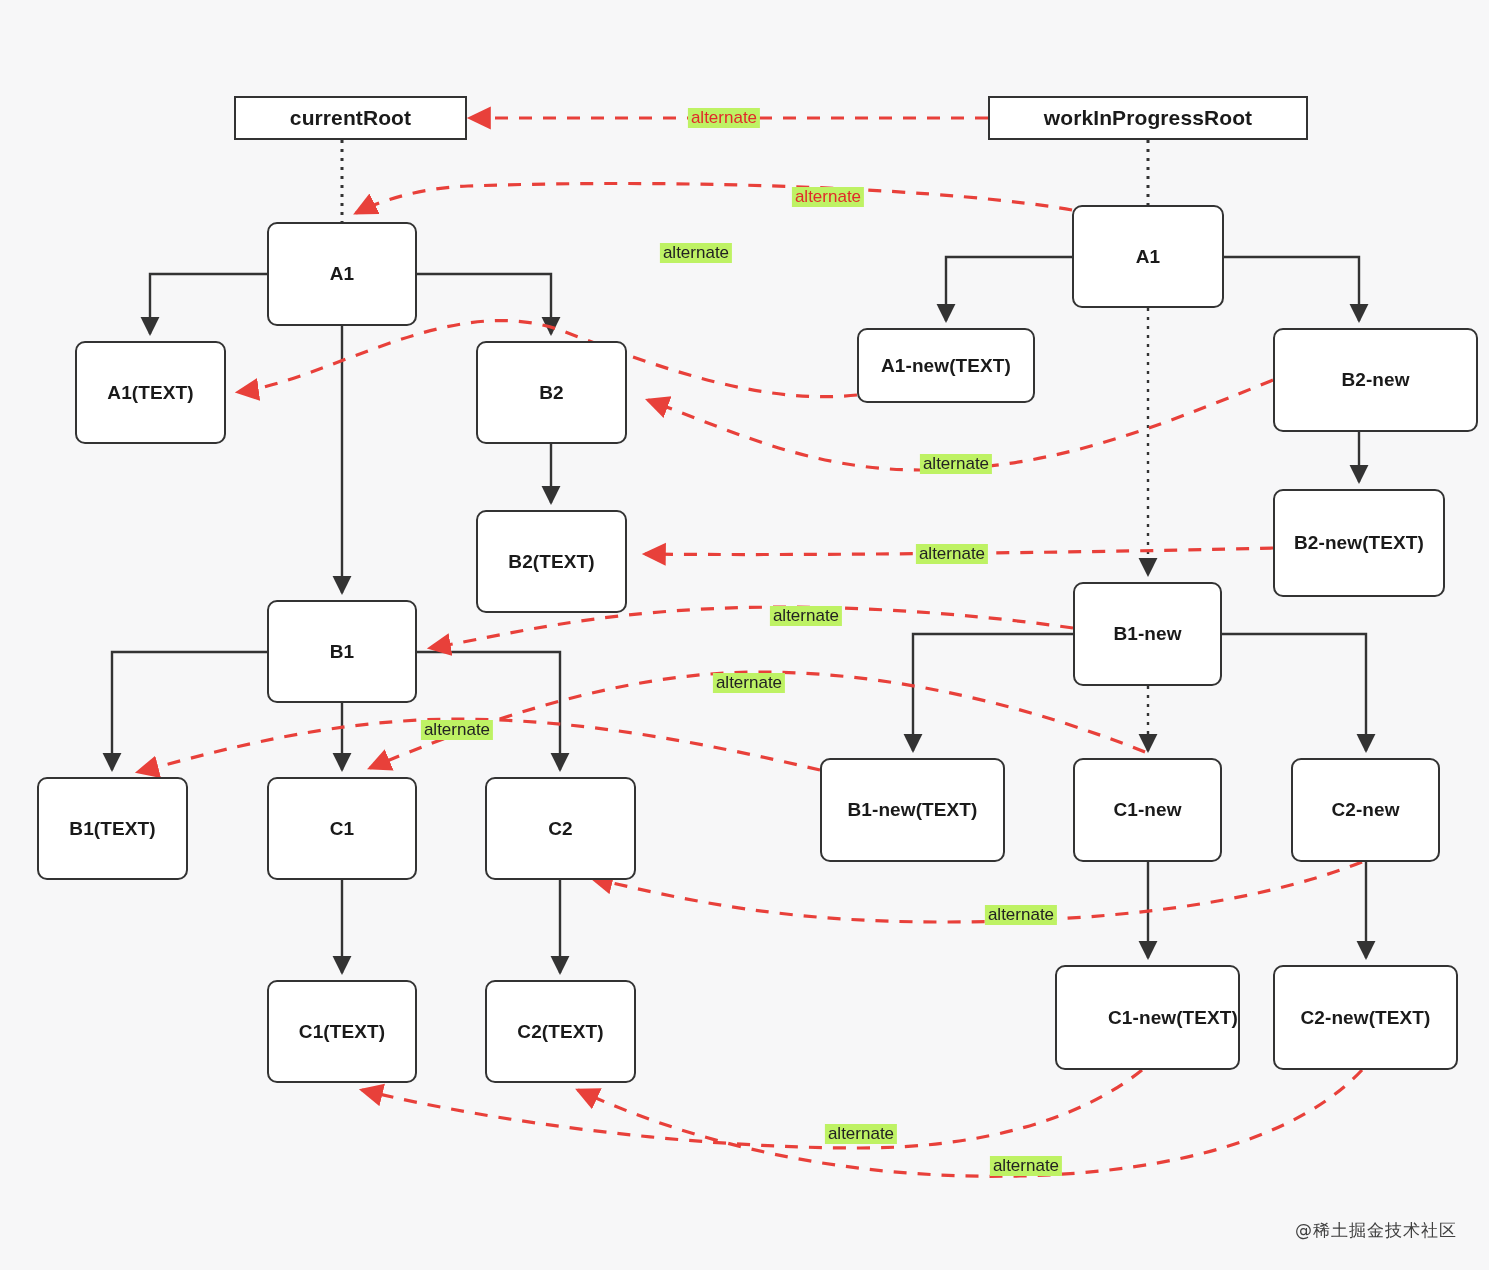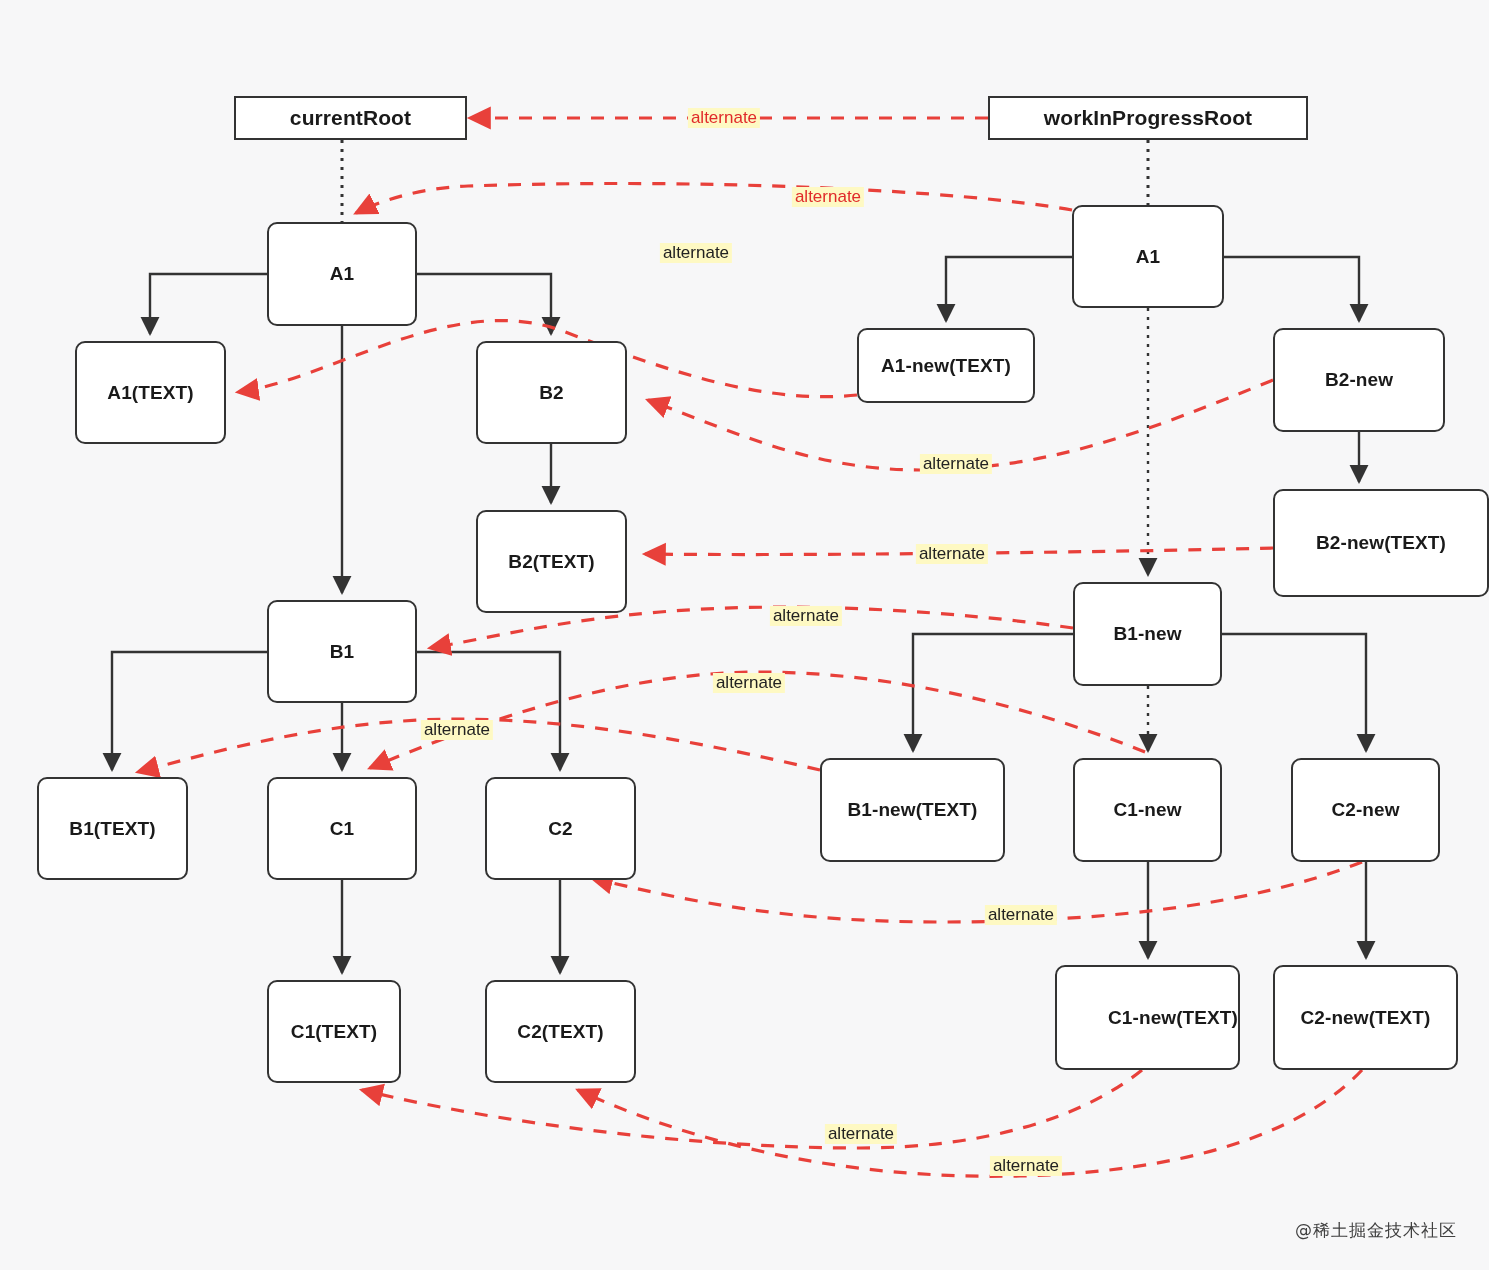--- a/index.html
+++ b/index.html
@@ -39,21 +39,21 @@
   }
   .node-box.root {
     border-radius: 0px;
     border-width: 2.6px;
     font-size: 21px;
   }
   .edge-label {
     position: absolute;
     font-size: 17px;
     color: #222222;
-    background: #fef9c3;
+    background: #bef264;
     padding: 0 3px;
     white-space: nowrap;
     z-index: 4;
     transform: translate(-50%, -50%);
   }
   .edge-label.red {
     color: #e02a2a;
   }
   #watermark {
     position: absolute;
@@ -171,45 +171,45 @@
   </div>
 
   <div class="node-box" style="left:267px; top:777px; width:150px; height:103px;">
     <span>C1</span>
   </div>
 
   <div class="node-box" style="left:485px; top:777px; width:151px; height:103px;">
     <span>C2</span>
   </div>
 
-  <div class="node-box" style="left:267px; top:980px; width:134px; height:103px;">
+  <div class="node-box" style="left:267px; top:980px; width:150px; height:103px;">
     <span>C1(TEXT)</span>
   </div>
 
   <div class="node-box" style="left:485px; top:980px; width:151px; height:103px;">
     <span>C2(TEXT)</span>
   </div>
 
   <div class="node-box root" style="left:988px; top:96px; width:320px; height:44px;">
     <span>workInProgressRoot</span>
   </div>
 
   <div class="node-box" style="left:1072px; top:205px; width:152px; height:103px;">
     <span>A1</span>
   </div>
 
   <div class="node-box" style="left:857px; top:328px; width:178px; height:75px;">
     <span>A1-new(TEXT)</span>
   </div>
 
-  <div class="node-box" style="left:1273px; top:328px; width:172px; height:104px;">
+  <div class="node-box" style="left:1273px; top:328px; width:205px; height:104px;">
     <span>B2-new</span>
   </div>
 
-  <div class="node-box" style="left:1273px; top:489px; width:216px; height:108px;">
+  <div class="node-box" style="left:1273px; top:489px; width:172px; height:108px;">
     <span>B2-new(TEXT)</span>
   </div>
 
   <div class="node-box" style="left:1073px; top:582px; width:149px; height:104px;">
     <span>B1-new</span>
   </div>
 
   <div class="node-box" style="left:820px; top:758px; width:185px; height:104px;">
     <span>B1-new(TEXT)</span>
   </div>

